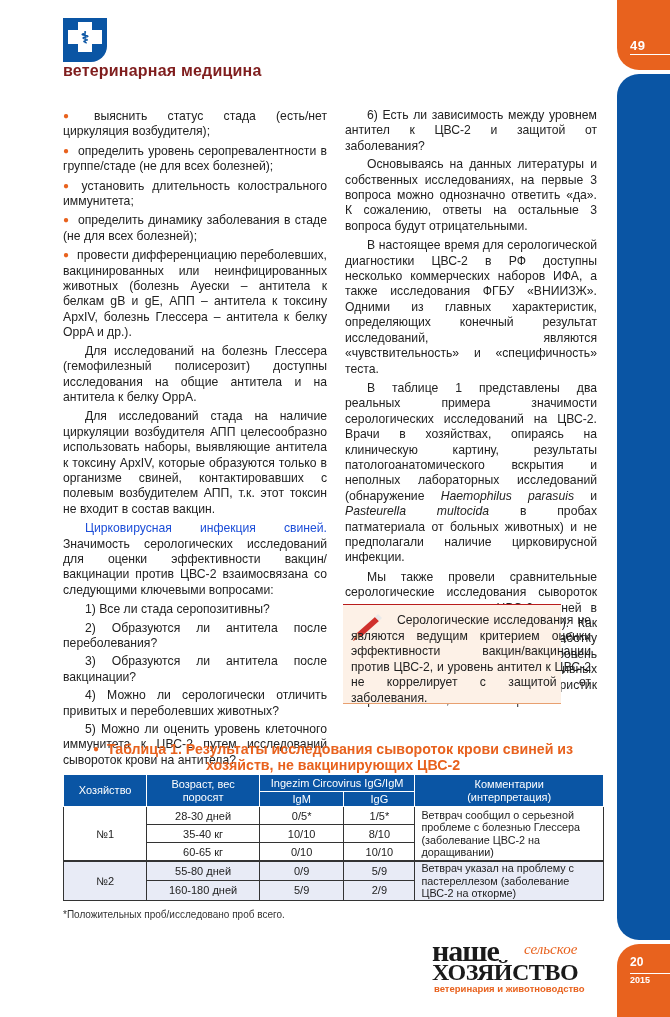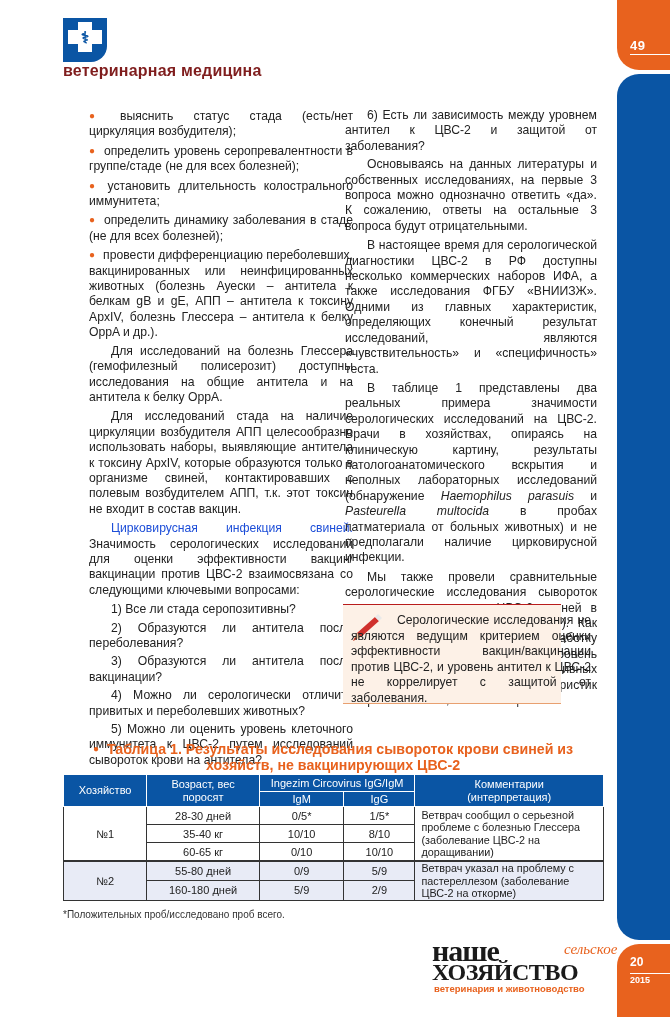--- a/index.html
+++ b/index.html
@@ -53,21 +53,21 @@
   .section-title {
     position: absolute; left: 63px; top: 62px; color: #7f1d1d;
     font-weight: bold; font-size: 16px; letter-spacing: 0.2px;
   }
 
   
   .col {
     position: absolute; font-size: 12.2px; line-height: 15.4px; text-align: justify;
     font-family: "Liberation Sans", sans-serif; color: #222;
   }
-  .col-left { left: 63px; top: 108px; width: 264px; margin-left: 26px; }
+  .col-left { left: 63px; top: 108px; width: 264px; }
   .col-right { left: 345px; top: 108px; width: 252px; }
   .col p { margin: 0 0 4px 0; text-indent: 22px; }
   .bullet { margin: 0 0 3px 0; }
   .bullet .dot { color: #e8621e; font-size: 10px; margin-right: 8px; vertical-align: 1px; }
   .orange-head { color: #1d4ed8; font-weight: normal; }
   .q { margin: 0 0 3px 0; text-indent: 22px; }
   i { font-style: italic; }
 
   
   .callout {
@@ -108,21 +108,21 @@
   
   .mag {
     position: absolute; left: 432px; top: 940px; width: 175px; height: 60px;
   }
   .mag-nashe {
     position: absolute; left: 0; top: -4px; font-family: "Liberation Serif", serif;
     font-size: 30px; font-weight: bold; color: #1a1a1a; letter-spacing: -1px; line-height: 30px;
   }
   .mag-selskoe {
     position: absolute; left: 92px; top: 2px; font-family: "Liberation Serif", serif;
-    font-style: italic; font-size: 15px; color: #e8621e; line-height: 15px; margin-left: 40px;
+    font-style: italic; font-size: 15px; color: #e8621e; line-height: 15px;
   }
   .mag-hoz {
     position: absolute; left: 0; top: 20px; font-family: "Liberation Serif", serif;
     font-size: 24px; font-weight: bold; color: #1a1a1a; letter-spacing: -0.5px; line-height: 24px;
   }
   .mag-sub {
     position: absolute; left: 2px; top: 43px; font-size: 9.5px; font-weight: bold; color: #e8621e;
     white-space: nowrap;
   }
 </style>

